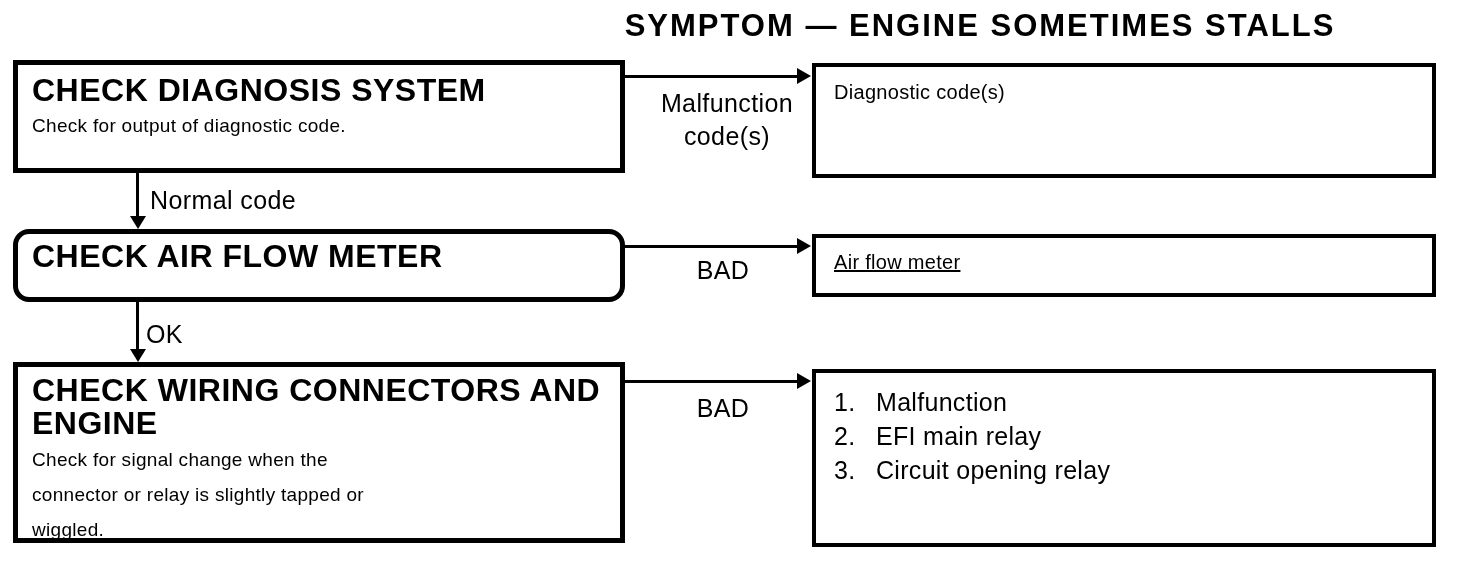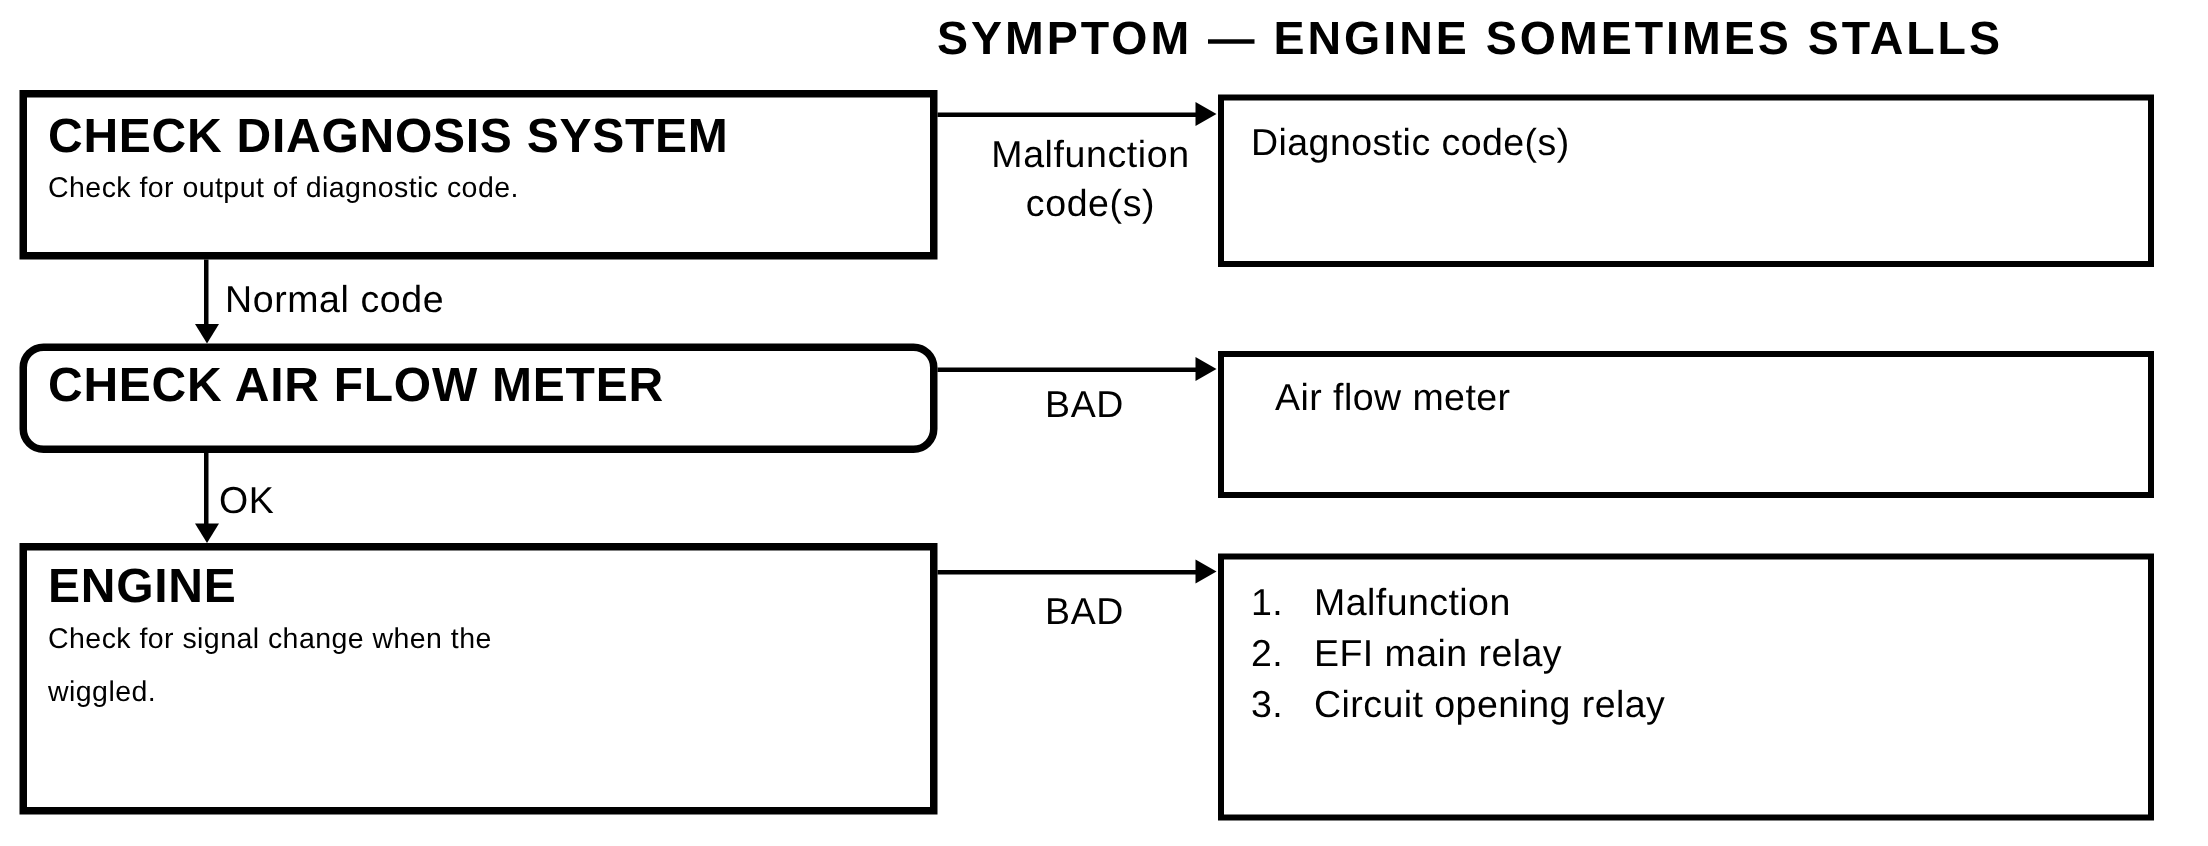--- a/index.html
+++ b/index.html
@@ -26,36 +26,36 @@
   .box {
     position: absolute;
     background: var(--paper);
     border: 5px solid var(--ink);
   }
   .box.right { border-width: 4px; }
   #box1 { left: 13px;  top: 60px;  width: 612px; height: 113px; padding: 9px 14px; }
   #box2 { left: 13px;  top: 229px; width: 612px; height: 73px;  padding: 6px 14px; border-radius: 16px; }
   #box3 { left: 13px;  top: 362px; width: 612px; height: 181px; padding: 7px 14px; }
   #rbox1 { left: 812px; top: 63px;  width: 624px; height: 115px; padding: 14px 18px; }
-  #rbox2 { left: 812px; top: 234px; width: 624px; height: 98px;  padding: 13px 34px; }
+  #rbox2 { left: 812px; top: 234px; width: 624px; height: 63px;  padding: 13px 18px; text-decoration: underline; }
   #rbox3 { left: 812px; top: 369px; width: 624px; height: 178px; padding: 12px 18px; }
   .heading {
     font-size: 32px;
     font-weight: bold;
     letter-spacing: 0.5px;
     line-height: 33px;
   }
   .body-text {
     font-size: 19px;
     letter-spacing: 0.3px;
     line-height: 31px;
   }
   #box1 .body-text { margin-top: 3px; }
   #box3 .body-text { margin-top: 4px; }
-  .remedy-text { font-size: 25px; letter-spacing: 0.3px; }
+  .remedy-text { font-size: 20px; letter-spacing: 0.3px; }
   .list-row { display: flex; font-size: 25px; letter-spacing: 0.3px; line-height: 34px; }
   .list-row .num { width: 42px; flex: 0 0 42px; }
   .hline { position: absolute; height: 3px; background: var(--ink); }
   #h1 { left: 625px; top: 75px;  width: 180px; }
   #h2 { left: 625px; top: 245px; width: 180px; }
   #h3 { left: 625px; top: 380px; width: 180px; }
   .vline { position: absolute; width: 3px; background: var(--ink); }
   #v1 { left: 136px; top: 173px; height: 48px; }
   #v2 { left: 136px; top: 302px; height: 52px; }
   .arrow-right {
@@ -123,22 +123,24 @@
 
   <section class="box right" id="rbox2">
     <div class="remedy-text">Air flow meter</div>
   </section>
 
   <div class="vline" id="v2"></div>
   <div class="arrow-down" id="av2"></div>
   <div class="edge-label" id="lbl-ok">OK</div>
 
   <section class="box left" id="box3">
+    <div class="heading">CHECK WIRING CONNECTORS AND</div>
     <div class="heading">ENGINE</div>
     <div class="body-text">Check for signal change when the</div>
+    <div class="body-text">connector or relay is slightly tapped or</div>
     <div class="body-text">wiggled.</div>
   </section>
 
   <div class="hline" id="h3"></div>
   <div class="arrow-right" id="ah3"></div>
   <div class="edge-label" id="lbl-bad2">BAD</div>
 
   <section class="box right" id="rbox3">
     <div class="list-row">
       <span class="num">1.</span>

